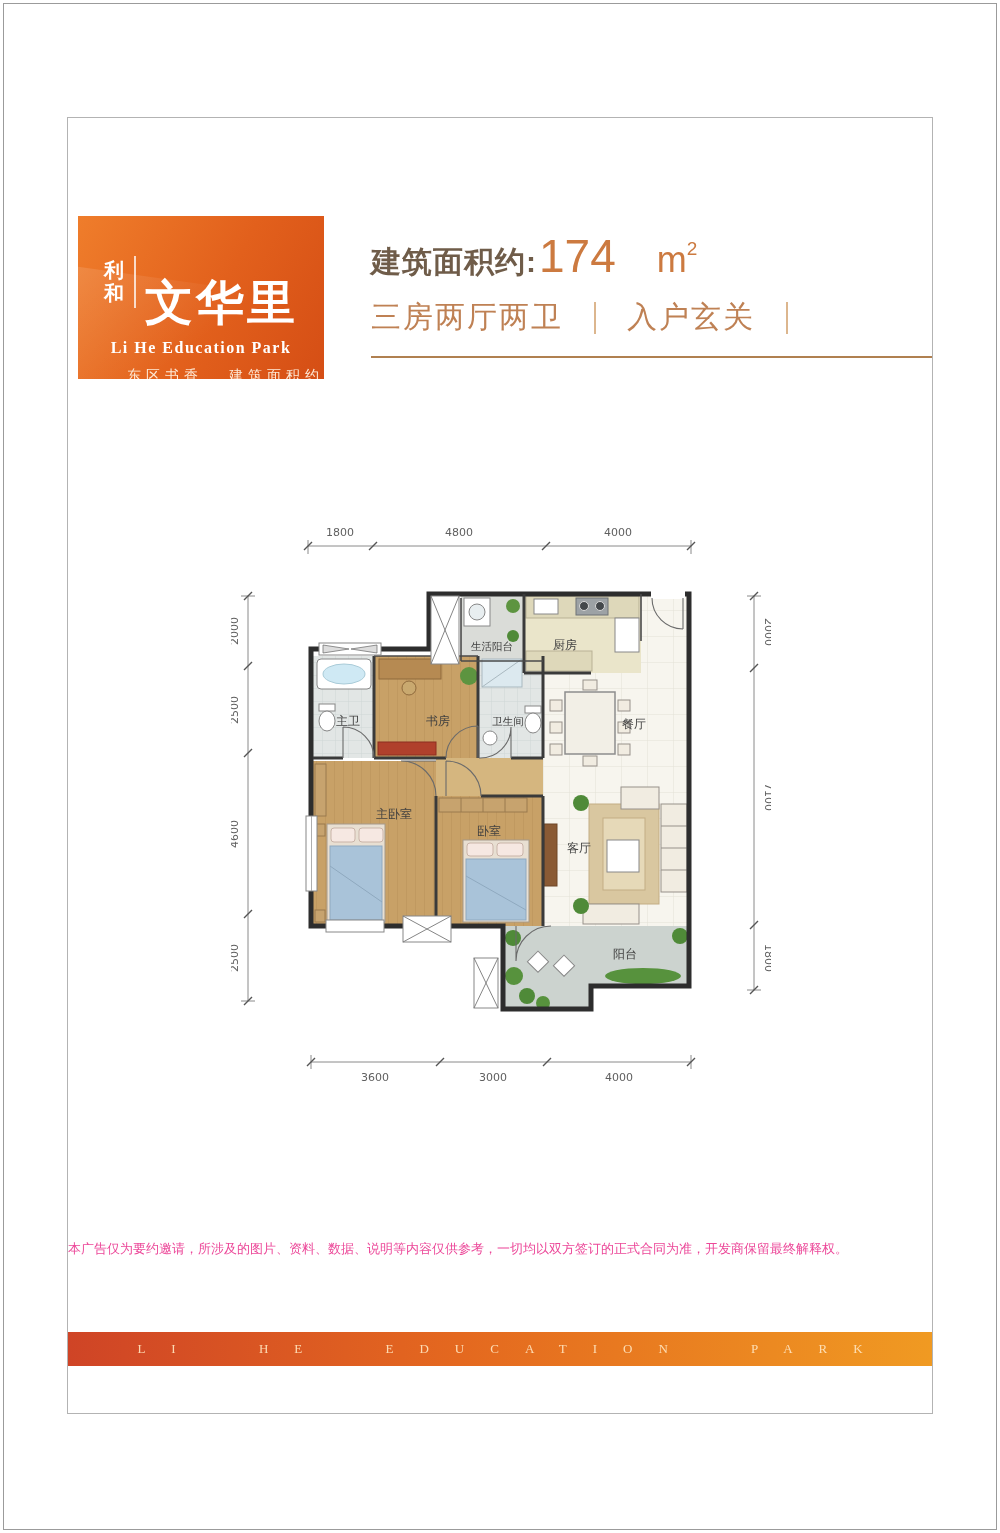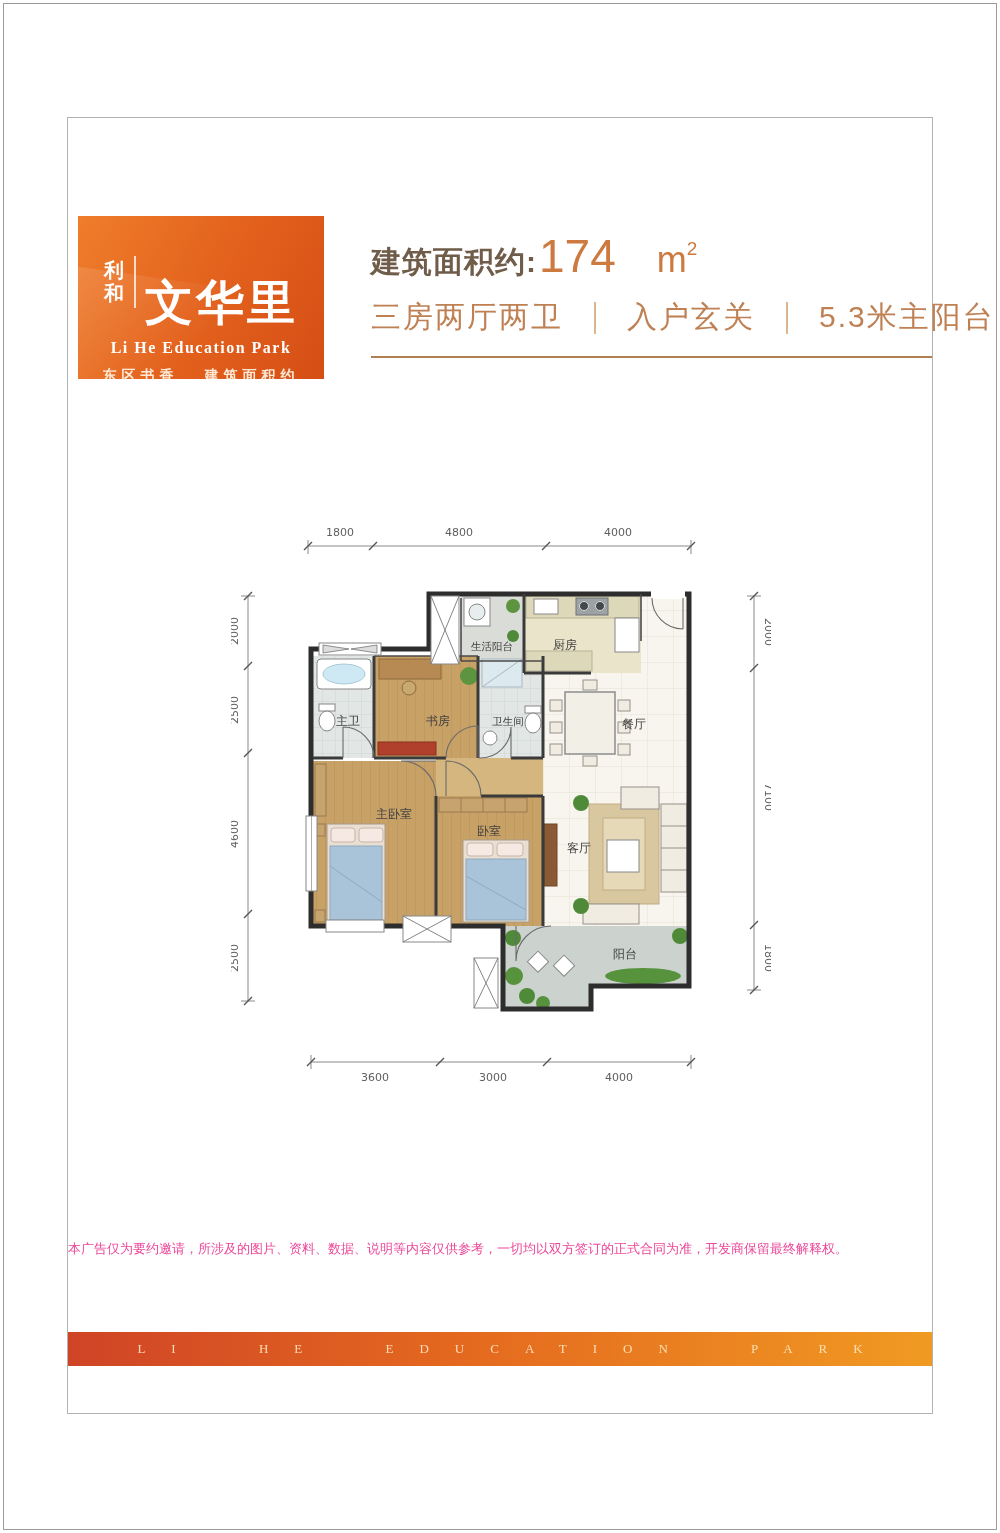--- a/index.html
+++ b/index.html
@@ -11,21 +11,21 @@
   .logo{position:absolute;left:10px;top:98px;width:246px;height:163px;
         background:linear-gradient(118deg,var(--brand-orange-light,#ef7d2b) 0%,var(--brand-orange,#e2601c) 55%,#d54e15 100%);
         color:#fff;text-align:center;overflow:hidden;}
   .logo:before{content:"";position:absolute;left:-40px;top:60px;width:200px;height:160px;
         background:linear-gradient(135deg,rgba(255,255,255,.14),rgba(255,255,255,0) 60%);transform:rotate(8deg);}
   .logo-row{position:relative;display:flex;align-items:center;justify-content:center;margin-top:20px;gap:9px;}
   .logo-prefix{display:flex;flex-direction:column;font-size:20px;line-height:1.12;font-weight:bold;letter-spacing:1px;}
   .logo-divider{width:2px;height:52px;background:rgba(255,255,255,.75);}
   .logo-name{font-size:48px;font-weight:bold;letter-spacing:3px;line-height:1;margin-top:43px;}
   .logo-subtitle{position:relative;margin-top:12px;font-family:"Liberation Serif","DejaVu Serif",serif;font-weight:bold;font-size:16px;letter-spacing:1.5px;}
-  .logo-tagline{position:relative;margin-top:10px;font-size:14px;letter-spacing:5px;color:rgba(255,241,226,.95);display:flex;justify-content:center;gap:26px;font-weight:bold;}
+  .logo-tagline{position:relative;margin-top:10px;font-size:14px;letter-spacing:5px;color:rgba(255,241,226,.95);display:flex;justify-content:flex-end;gap:26px;}
 
   
   .header{position:absolute;left:303px;top:100px;width:561px;}
   .area-line{display:flex;align-items:baseline;}
   .area-label{font-size:30px;font-weight:bold;color:var(--title-text,#6f5c49);letter-spacing:1px;margin-top:24px;}
   .area-value{font-size:46px;color:var(--area-number,#cc7a40);font-weight:500;margin-left:2px;}
   .area-unit{font-size:36px;color:var(--area-number,#cc7a40);margin-left:41px;}
   .area-unit sup{font-size:19px;position:relative;top:-4px;}
   .features-line{margin-top:14px;display:flex;align-items:center;font-size:30px;color:var(--accent-text,#bf8154);letter-spacing:2px;white-space:nowrap;gap:15px;}
   .feat-divider{width:2px;height:32px;background:#dcb68e;margin:0 16px;flex:0 0 auto;}
@@ -82,21 +82,20 @@
       <div class="area-line">
         <span class="area-label">建筑面积约:</span>
         <span class="area-value">174</span>
         <span class="area-unit"><span>m</span><sup>2</sup></span>
       </div>
       <div class="features-line">
         <span class="feature">三房两厅两卫</span>
         <span class="feat-divider"></span>
         <span class="feature">入户玄关</span>
         <span class="feat-divider"></span>
-        <span class="feature">5.3米主阳台</span>
       </div>
       <div class="header-rule"></div>
     </div>
 
     <svg class="plan" viewBox="0 0 540 620">
       <defs>
         <pattern id="wood" width="9" height="9" patternUnits="userSpaceOnUse">
           <rect width="9" height="9" fill="#c8a167"></rect>
           <path d="M4.5,0 V9" stroke="#b18a52" stroke-width="0.7" opacity="0.5"></path>
         </pattern>

